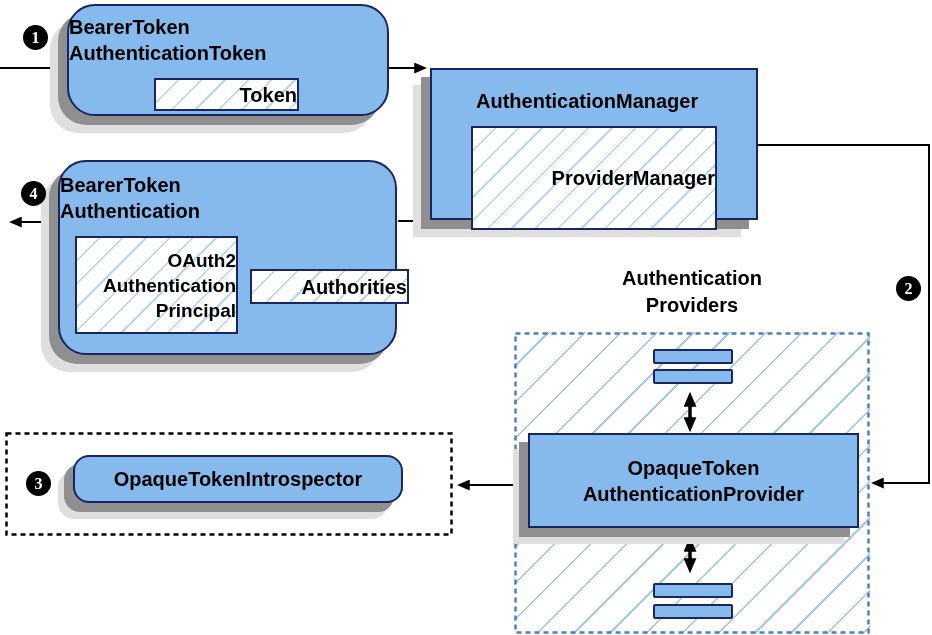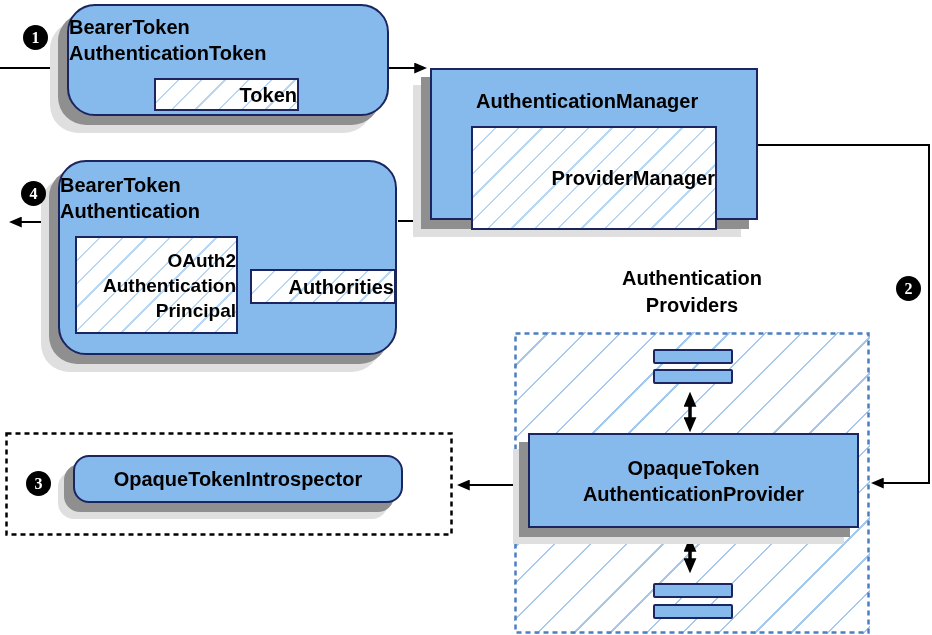--- a/index.html
+++ b/index.html
@@ -139,21 +139,21 @@
   <div class="node round" style="left:58px;top:160px;width:339px;height:195px;">
     <div class="ntitle" style="top:10px;">
       <span>BearerToken</span>
       <span>Authentication</span>
     </div>
     <div class="inner" style="left:15px;top:74px;width:163px;height:98px;font-size:19px;line-height:25px;">
       <span>OAuth2</span>
       <span>Authentication</span>
       <span>Principal</span>
     </div>
-    <div class="inner" style="left:190px;top:107px;width:146px;height:35px;">
+    <div class="inner" style="left:190px;top:107px;width:159px;height:35px;">
       <span>Authorities</span>
     </div>
   </div>
 
   <div class="free-label" style="left:567px;top:265px;width:250px;">
     <span>Authentication</span>
     <span>Providers</span>
   </div>
 
   <div class="bar" style="left:653px;top:349px;"></div>

